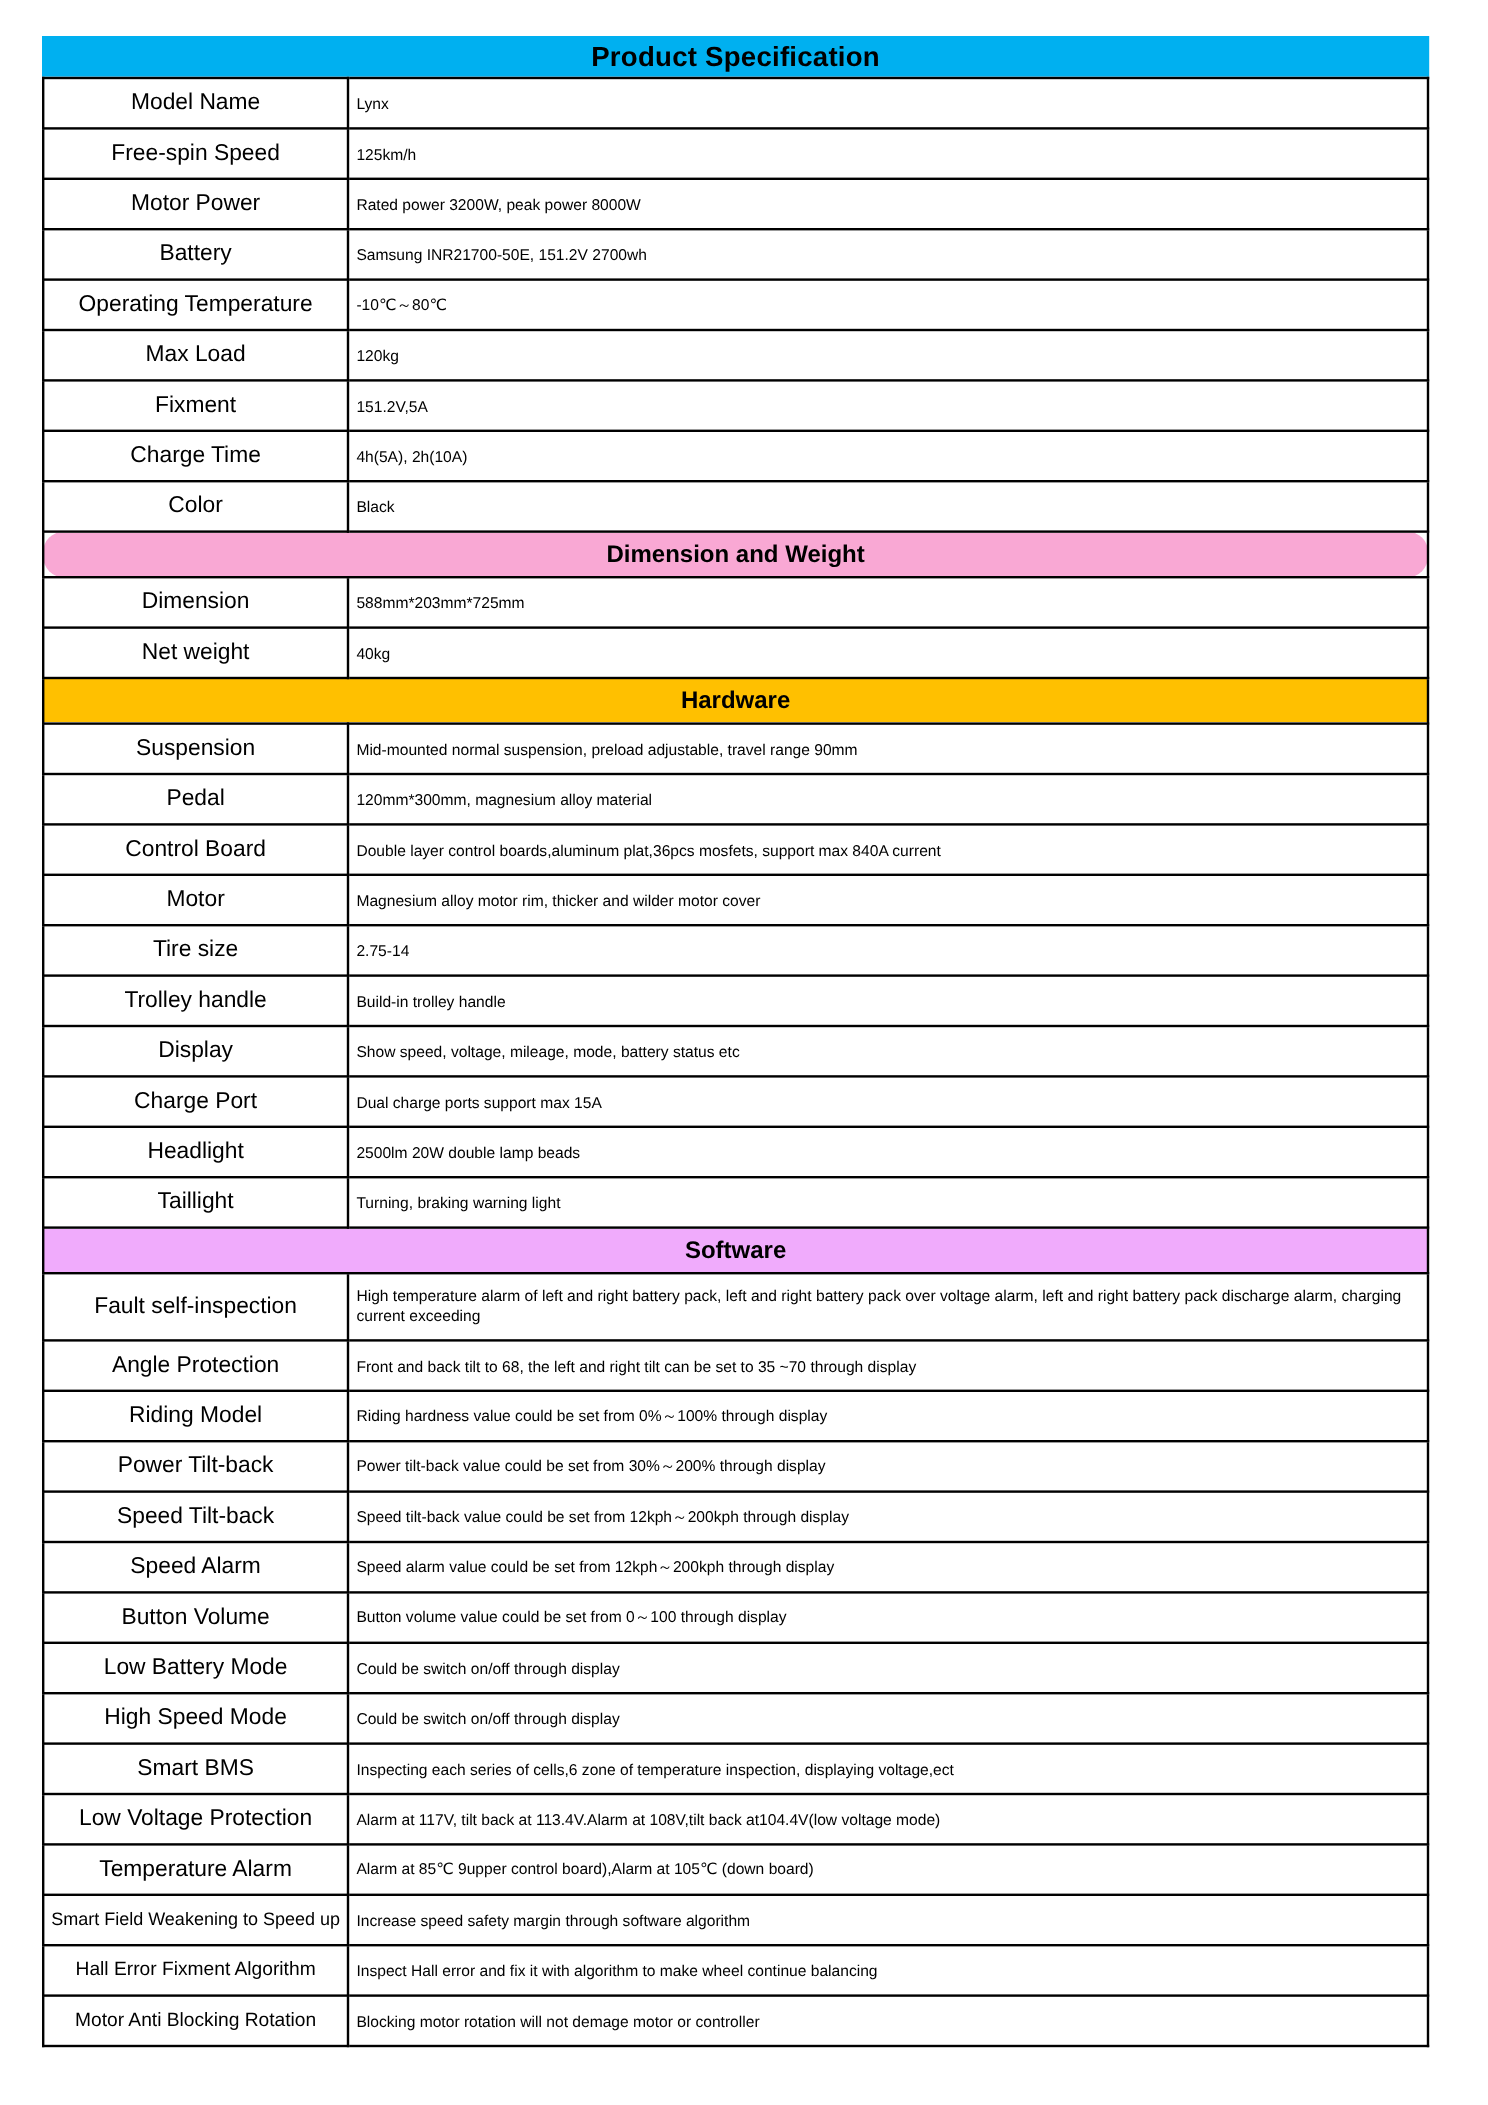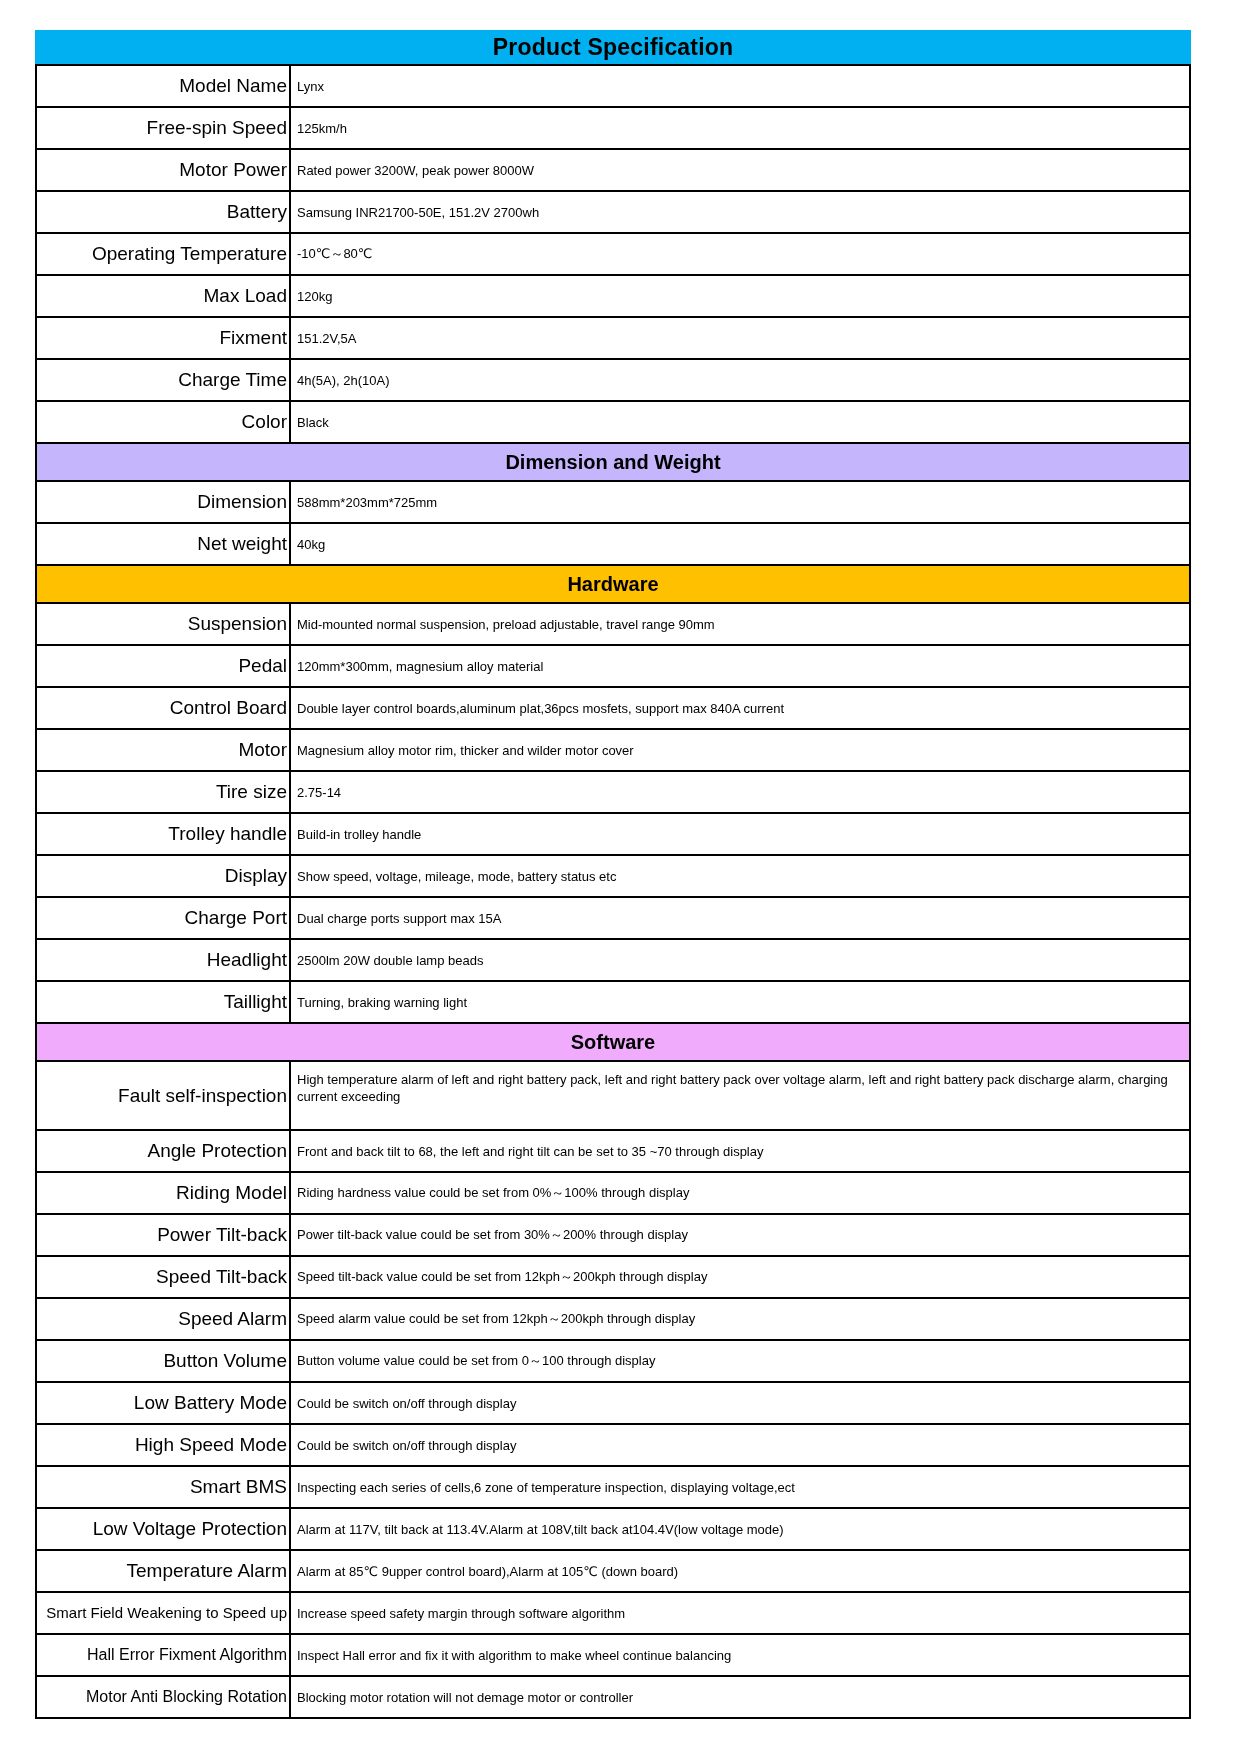--- a/index.html
+++ b/index.html
@@ -31,21 +31,21 @@
     width: 1156px;
     table-layout: fixed;
     background: #fff;
   }
   table.spec td {
     border: 2px solid #000;
     overflow: hidden;
   }
   td.label {
     width: 248px;
-    text-align: right;
+    text-align: center;
     vertical-align: middle;
     font-size: 19px;
     height: 40px;
     padding: 0 2px;
   }
   td.label.sm { font-size: 16px; }
   td.label.xs { font-size: 15px; line-height: 1.2; }
   td.value {
     text-align: left;
     vertical-align: middle;
@@ -53,21 +53,21 @@
     padding: 0 2px 0 6px;
   }
   td.sec-header {
     text-align: center;
     vertical-align: middle;
     font-weight: bold;
     font-size: 20px;
     height: 34px;
   }
   tr.tall td { height: 52px; }
-  tr.tall td.value { line-height: 1.28; padding-top: 1px; padding-bottom: 14px; }
+  tr.tall td.value { line-height: 1.28; padding-top: 1px; padding-bottom: 1px; }
 </style>
 </head>
 <body>
 
 <div class="wrap">
   <div class="title-bar" id="title-bar" style="background: rgb(0, 176, 240);">Product Specification</div>
   <table class="spec">
     <tbody id="spec-body">
         <tr>
           <td class="label">Model Name</td>
@@ -99,21 +99,21 @@
         </tr>
         <tr>
           <td class="label">Charge Time</td>
           <td class="value">4h(5A), 2h(10A)</td>
         </tr>
         <tr>
           <td class="label">Color</td>
           <td class="value">Black</td>
         </tr>
         <tr>
-          <td colspan="2" class="sec-header" style="background: #c4b5fd;">Dimension and Weight</td>
+          <td colspan="2" class="sec-header" style="background: #f9a8d4; border-radius: 17px;">Dimension and Weight</td>
         </tr>
         <tr>
           <td class="label">Dimension</td>
           <td class="value">588mm*203mm*725mm</td>
         </tr>
         <tr>
           <td class="label">Net weight</td>
           <td class="value">40kg</td>
         </tr>
         <tr>

